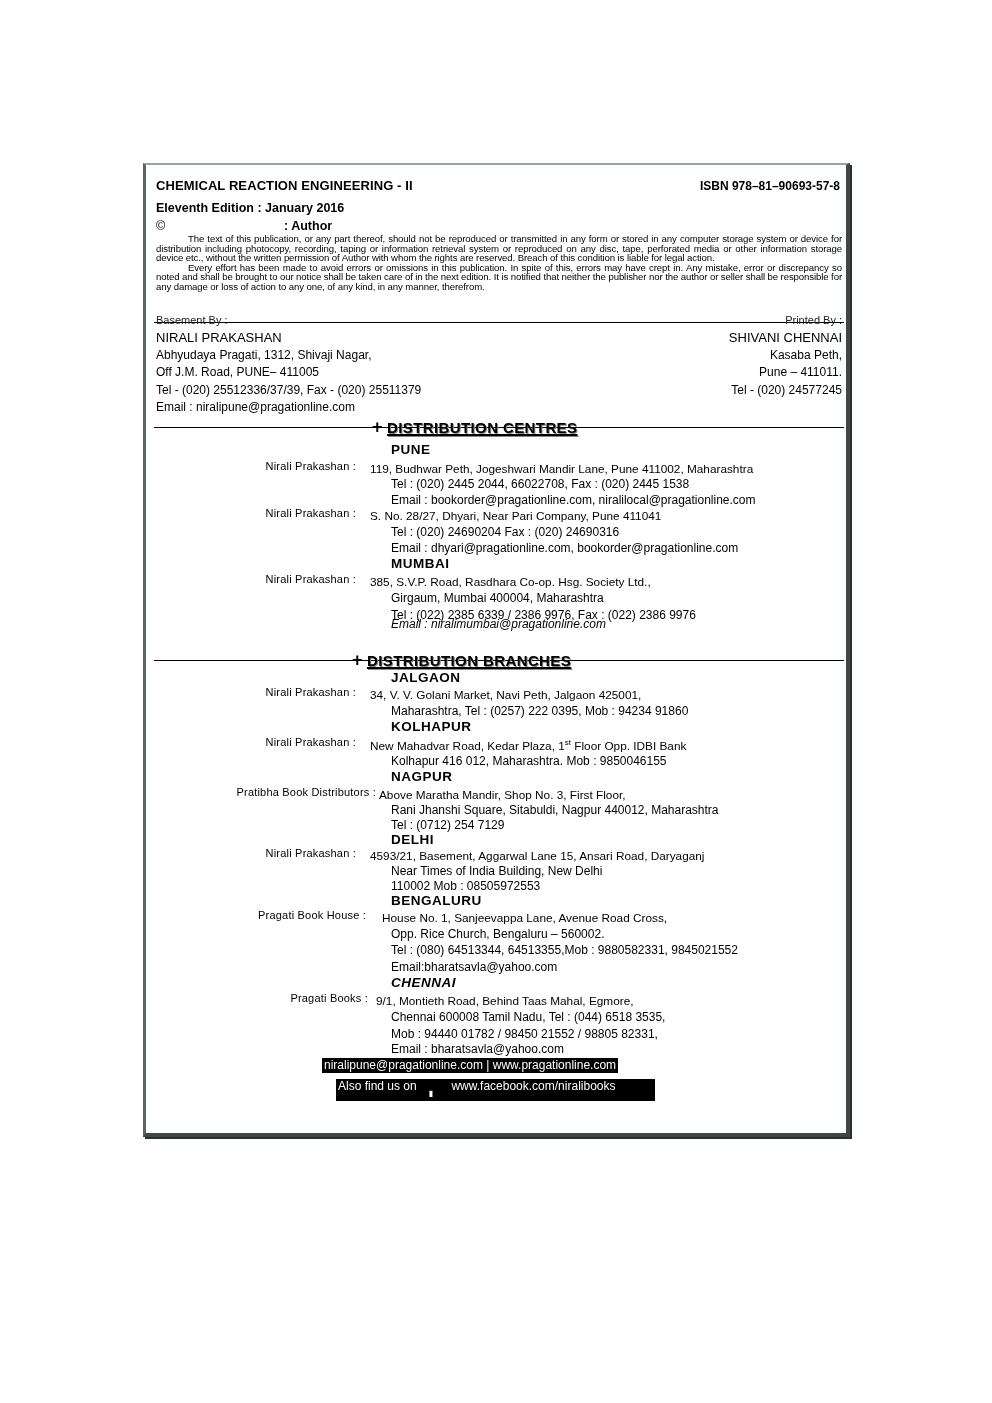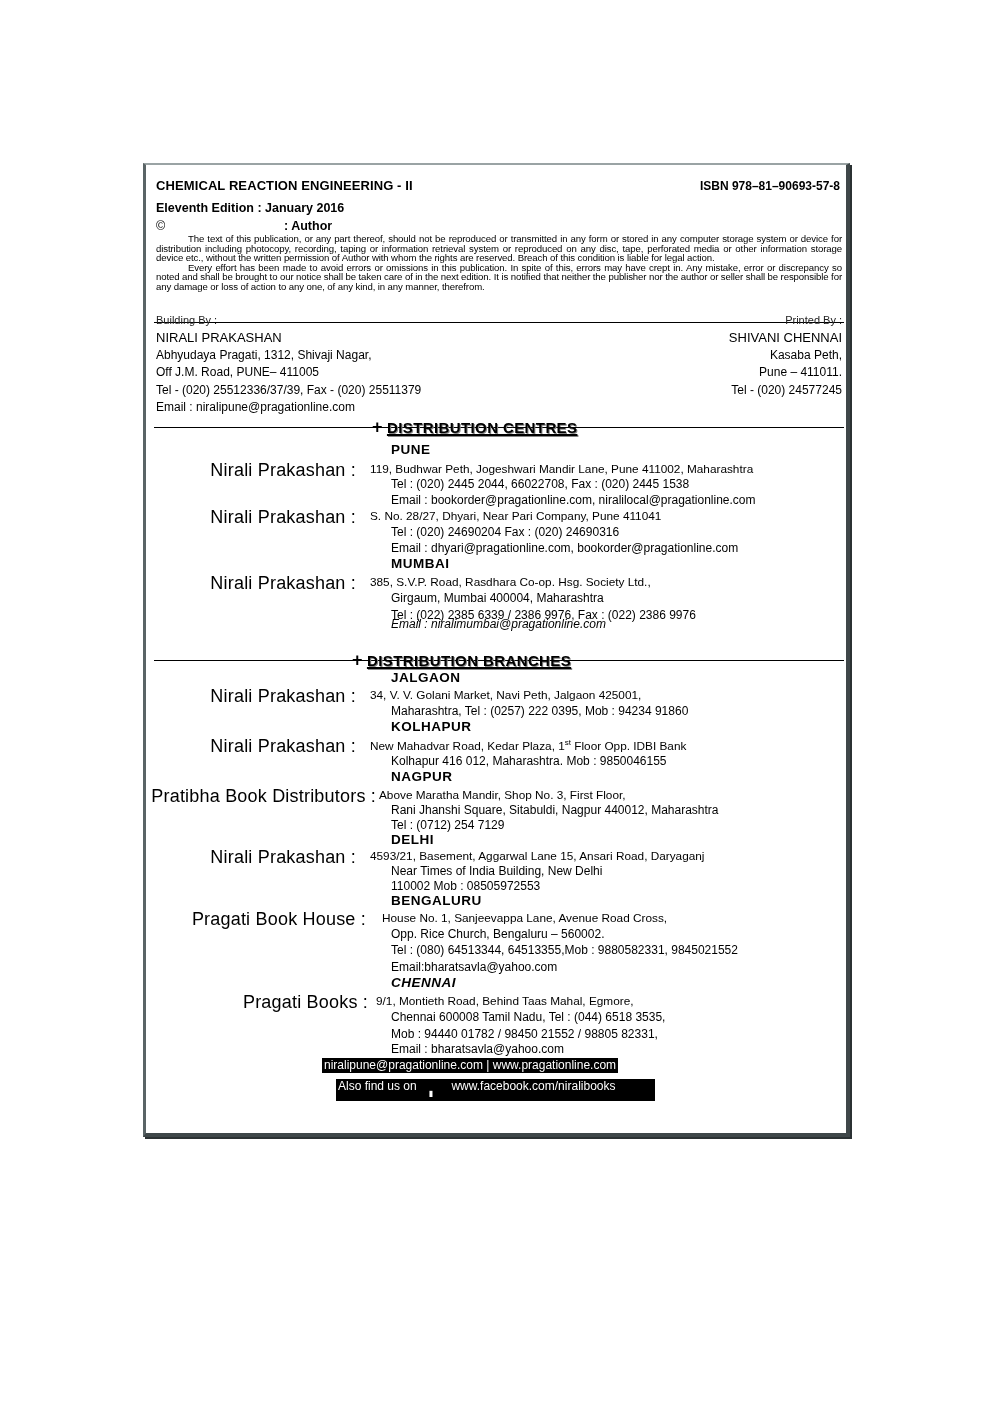--- a/index.html
+++ b/index.html
@@ -23,21 +23,21 @@
   .pub-lbl { left: 10px; top: 149px; font-size: 11px; color: #222; }
   .prn-lbl { right: 4px; top: 149px; font-size: 11px; color: #222; }
   .pub-block { left: 10px; top: 164px; font-size: 12px; line-height: 17.5px; }
   .pub-block .name { font-size: 13px; }
   .prn-block { right: 4px; top: 164px; font-size: 12px; line-height: 17.5px; text-align: right; }
   .prn-block .name { font-size: 13px; }
   .section-head { position: absolute; font-weight: bold; font-size: 15px; letter-spacing: 0.4px; }
   .section-head .plus { font-weight: bold; font-size: 18px; margin-right: 4px; }
   .section-head .txt { text-decoration: underline; text-decoration-thickness: 2px; text-shadow: 1px 1px 0 #888; }
   .city { position: absolute; left: 245px; font-weight: bold; font-size: 13.5px; letter-spacing: 0.5px; }
-  .entry-name { position: absolute; font-size: 18px; text-align: right; letter-spacing: 0.2px; }
+  .entry-name { position: absolute; font-size: 11px; text-align: right; letter-spacing: 0.2px; }
   .entry-line { position: absolute; left: 245px; font-size: 12px; }
   .entry-first { position: absolute; font-size: 11.8px; }
   .bar { position: absolute; background: #000; color: #fff; font-size: 12px; padding: 0 2px; line-height: 15px; }
   sup { font-size: 8px; }
 </style>
 </head>
 <body>
 
 <div class="frame">
 
@@ -46,21 +46,21 @@
   <div class="abs edition">Eleventh Edition : January 2016</div>
   <div class="abs copy-row">
     <span class="sym">©</span><span>:  Author</span>
   </div>
   <div class="legal">
     <p>The text of this publication, or any part thereof, should not be reproduced or transmitted in any form or stored in any computer storage system or device for distribution including photocopy, recording, taping or information retrieval system or reproduced on any disc, tape, perforated media or other information storage device etc., without the written permission of Author with whom the rights are reserved. Breach of this condition is liable for legal action.</p>
     <p>Every effort has been made to avoid errors or omissions in this publication. In spite of this, errors may have crept in. Any mistake, error or discrepancy so noted and shall be brought to our notice shall be taken care of in the next edition. It is notified that neither the publisher nor the author or seller shall be responsible for any damage or loss of action to any one, of any kind, in any manner, therefrom.</p>
   </div>
 
   <div class="rule" style="top:157px;"></div>
-  <div class="abs pub-lbl">Building By  :</div>
+  <div class="abs pub-lbl">Basement By  :</div>
   <div class="abs prn-lbl">Printed By  :</div>
   <div class="abs pub-block">
     <div class="name">NIRALI PRAKASHAN</div>
     <div>Abhyudaya Pragati, 1312, Shivaji Nagar,</div>
     <div>Off J.M. Road, PUNE– 411005</div>
     <div>Tel - (020) 25512336/37/39, Fax - (020) 25511379</div>
     <div>Email : niralipune@pragationline.com</div>
   </div>
   <div class="abs prn-block">
     <div class="name">SHIVANI CHENNAI</div>

